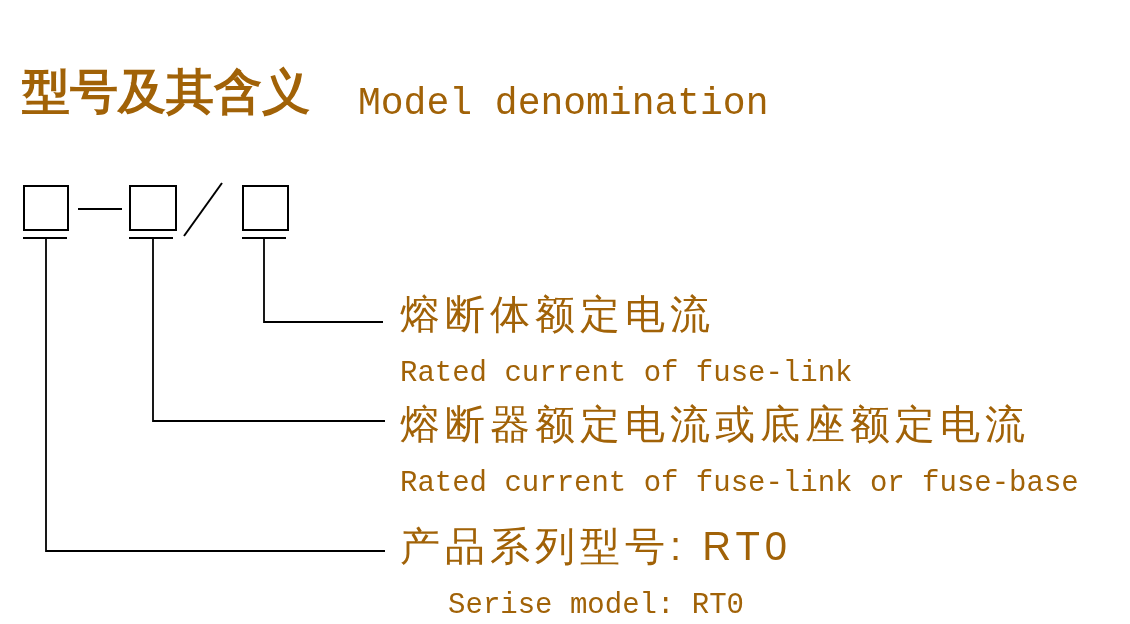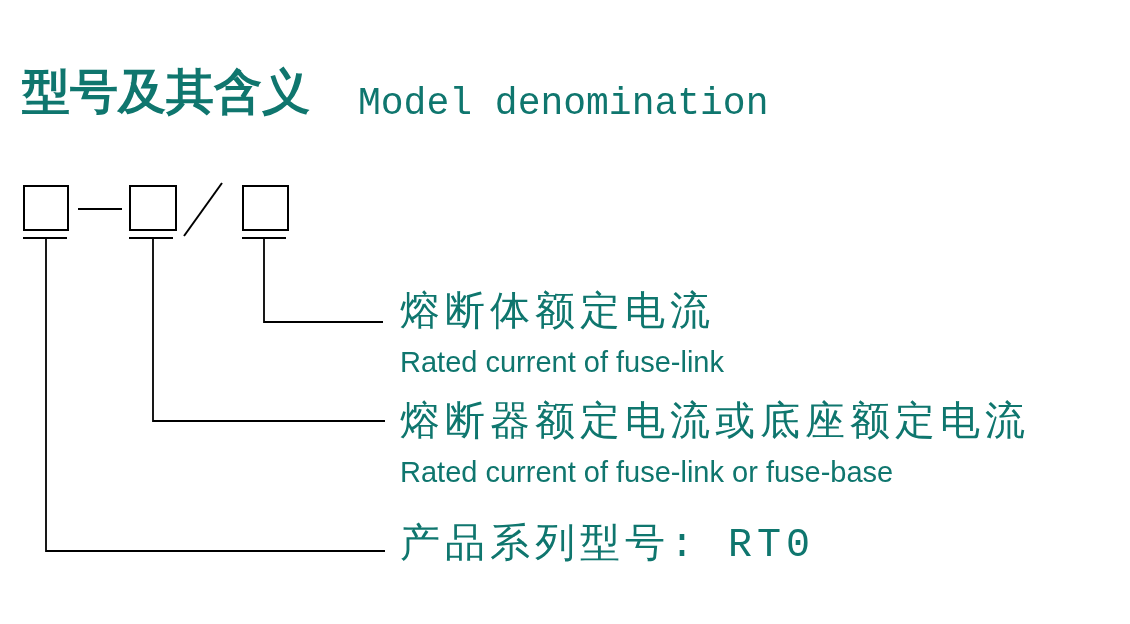--- a/index.html
+++ b/index.html
@@ -5,21 +5,21 @@
   html, body {
     margin: 0;
     padding: 0;
     background: #ffffff;
   }
   .canvas {
     position: relative;
     width: 1130px;
     height: 624px;
     background: #ffffff;
-    color: #0f766e;
+    color: #a16207;
     overflow: hidden;
   }
   .title-cn {
     position: absolute;
     left: 22px;
     top: 63px;
     font-family: "Liberation Sans", sans-serif;
     font-weight: bold;
     font-size: 48px;
     letter-spacing: 0px;
@@ -38,31 +38,31 @@
   .diagram-svg {
     position: absolute;
     left: 0;
     top: 0;
   }
   .label {
     position: absolute;
     left: 400px;
   }
   .label .cn {
-    font-family: Liberation Mono, monospace;
+    font-family: Liberation Sans, sans-serif;
     font-size: 40px;
     letter-spacing: 5px;
     line-height: 48px;
     white-space: nowrap;
   }
   .label .en {
-    font-family: Liberation Sans, sans-serif;
+    font-family: Liberation Mono, monospace;
     font-size: 29px;
     line-height: 34px;
-    margin-top: 7px;
+    margin-top: 19px;
     white-space: nowrap;
   }
   .label-1 { top: 290px; }
   .label-2 { top: 400px; }
   .label-3 { top: 522px; text-align: center; }
 </style>
 </head>
 <body>
 
 <div class="canvas">
@@ -94,15 +94,16 @@
     <div class="en">Rated current of fuse-link</div>
   </div>
 
   <div class="label label-2">
     <div class="cn">熔断器额定电流或底座额定电流</div>
     <div class="en">Rated current of fuse-link or fuse-base</div>
   </div>
 
   <div class="label label-3">
     <div class="cn">产品系列型号: RT0</div>
+    <div class="en">Serise model: RT0</div>
   </div>
 
 </div>
 
 </body></html>

